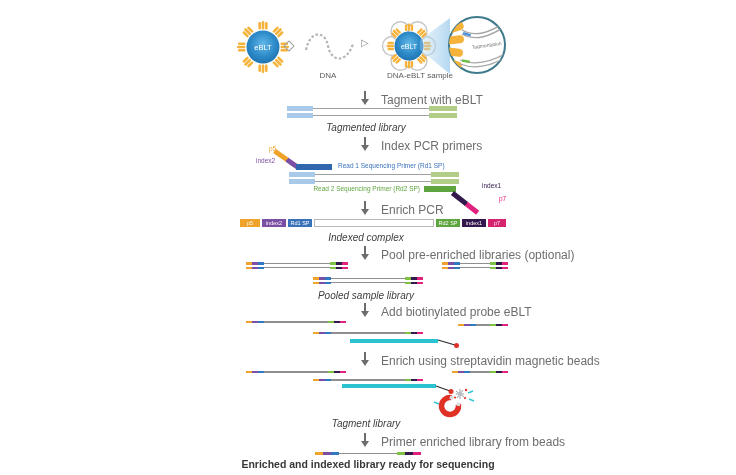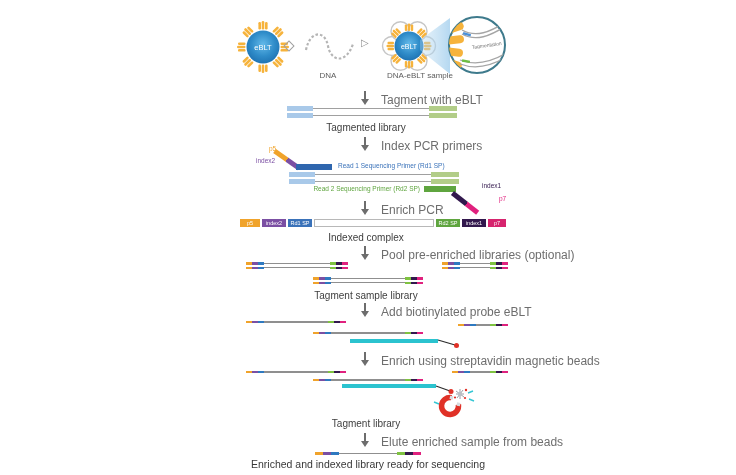--- a/index.html
+++ b/index.html
@@ -1,22 +1,22 @@
 <!DOCTYPE html>
 <html><head>
 <meta charset="utf-8">
 <style>
   html,body{margin:0;padding:0;background:#fff;}
   .canvas{position:relative;width:736px;height:475px;background:#fff;overflow:hidden;
           font-family:"Liberation Sans",sans-serif;}
   .abs{position:absolute;}
   .cap{position:absolute;font-size:8px;color:#5c5c5c;text-align:center;white-space:nowrap;transform:translateX(-50%);line-height:9px;}
   .steplbl{position:absolute;font-size:12px;color:#6e6e6e;white-space:nowrap;}
-  .stagelbl{position:absolute;font-size:10px;color:#3e3e3e;white-space:nowrap;transform:translateX(-50%);}
-  .finallbl{position:absolute;font-size:10.5px;font-weight:normal;color:#383838;white-space:nowrap;transform:translateX(-50%);}
+  .stagelbl{position:absolute;font-size:10px;color:#3e3e3e;white-space:nowrap;transform:translateX(-50%);font-style:italic;}
+  .finallbl{position:absolute;font-size:10.5px;font-weight:bold;color:#383838;white-space:nowrap;transform:translateX(-50%);}
   .varrow{position:absolute;width:12px;}
   .varrow .shaft{display:block;width:1.8px;height:8px;background:#6d6d6d;margin:0 auto;}
   .varrow .head{display:block;width:0;height:0;border-left:4px solid transparent;border-right:4px solid transparent;border-top:6px solid #6d6d6d;margin:0 auto;}
   .plus{position:absolute;width:6px;height:6px;border:1.5px solid #a0a0a0;transform:rotate(45deg);}
   .tri{position:absolute;font-size:10px;color:#8e8e8e;line-height:10px;}
   .libstrand{position:absolute;display:flex;height:5px;width:170px;}
   .libstrand .lb{width:26px;background:#A9C9E9;}
   .libstrand .lg{width:28px;background:#B2CD88;}
   .libstrand .lline{flex:1;height:1.4px;background:#a0a0a0;align-self:center;}
   .diag{position:absolute;height:5px;transform-origin:left top;}
@@ -171,21 +171,21 @@
   <div class="varrow" style="left:359px;top:352px">
       <span class="shaft"></span>
       <span class="head"></span>
     </div>
   <div class="steplbl" style="left:381px;top:354px">Enrich using streptavidin magnetic beads</div>
 
   <div class="varrow" style="left:359px;top:433px">
       <span class="shaft"></span>
       <span class="head"></span>
     </div>
-  <div class="steplbl" style="left:381px;top:435px">Elute enriched sample from beads</div>
+  <div class="steplbl" style="left:381px;top:435px">Primer enriched library from beads</div>
 
   <div class="libstrand" style="left:287px;top:106px">
       <span class="lb"></span>
       <span class="lline"></span>
       <span class="lg"></span>
     </div>
   <div class="libstrand" style="left:287px;top:113px">
       <span class="lb"></span>
       <span class="lline"></span>
       <span class="lg"></span>
@@ -359,21 +359,21 @@
           <span style="width: 8px; background: rgb(123, 79, 163);"></span>
           <span style="width: 8px; background: rgb(46, 121, 192);"></span>
           <span class="mid"></span>
           <span style="width: 8px; background: rgb(127, 194, 65);"></span>
           <span style="width: 8px; background: rgb(50, 24, 77);"></span>
           <span style="width: 8px; background: rgb(224, 33, 126);"></span>
         </div>
       </div>
     </div>
 
-  <div class="stagelbl" style="left:366px;top:290px">Tagment sample library</div>
+  <div class="stagelbl" style="left:366px;top:290px">Pooled sample library</div>
 
   <div class="probe" style="left:350px;top:339px;width:88px"></div>
   <svg class="abs" style="left:436px;top:337px" width="28" height="14" viewBox="0 0 28 14">
     <path d="M2,3 L19,8" stroke="#2b2b2b" stroke-width="1.2" fill="none"></path>
     <circle cx="20.5" cy="8.5" r="2.5" fill="#E03127"></circle>
   </svg>
 
   <div class="probe" style="left:342px;top:384px;width:94px"></div>
   <svg class="abs" style="left:425px;top:377px" width="72" height="42" viewBox="0 0 72 42">
     <path d="M11,9 L25,14" stroke="#2b2b2b" stroke-width="1.2" fill="none"></path>

